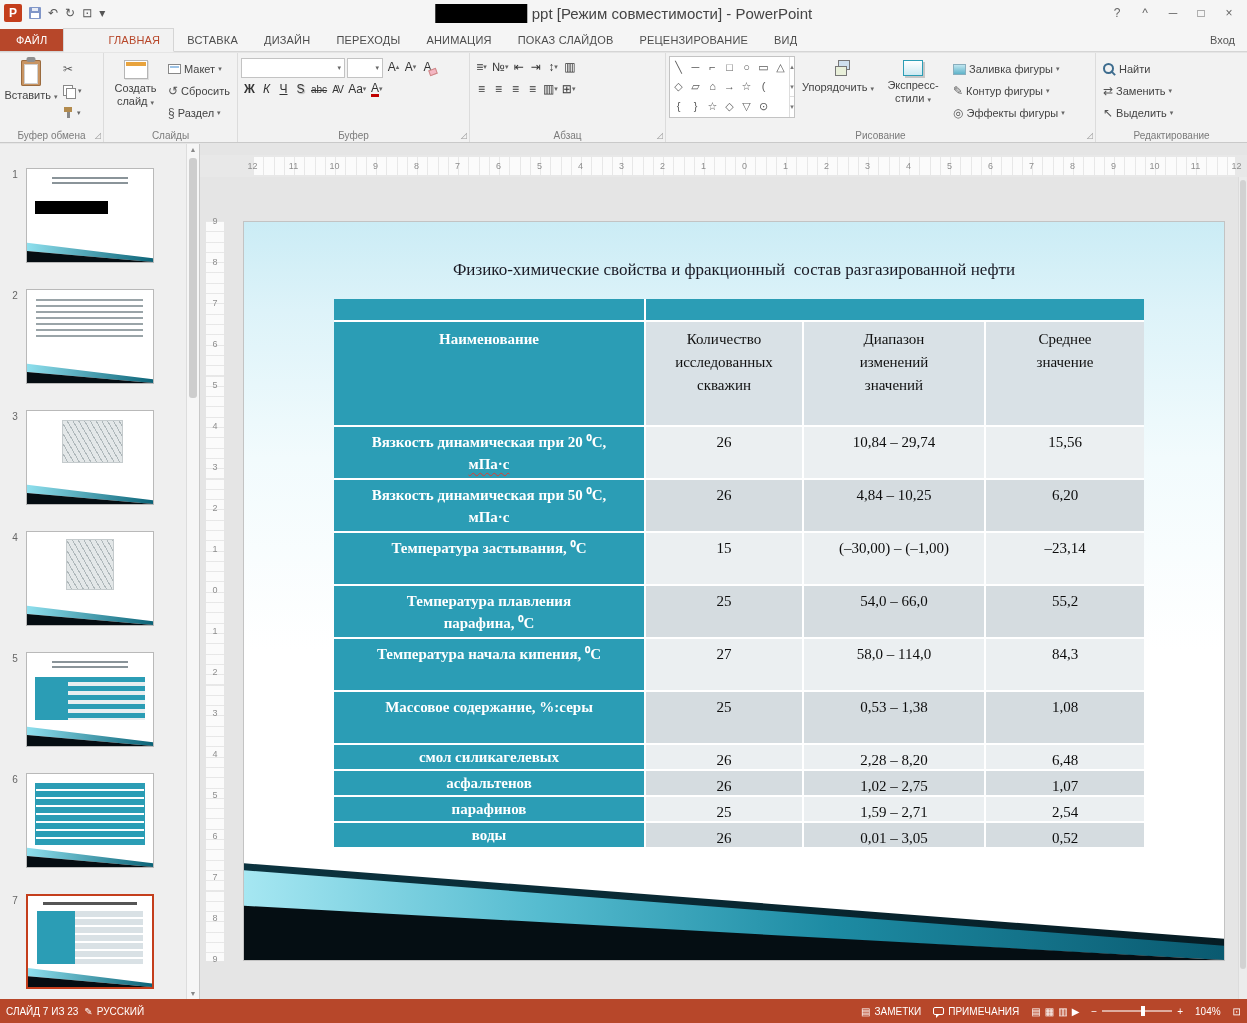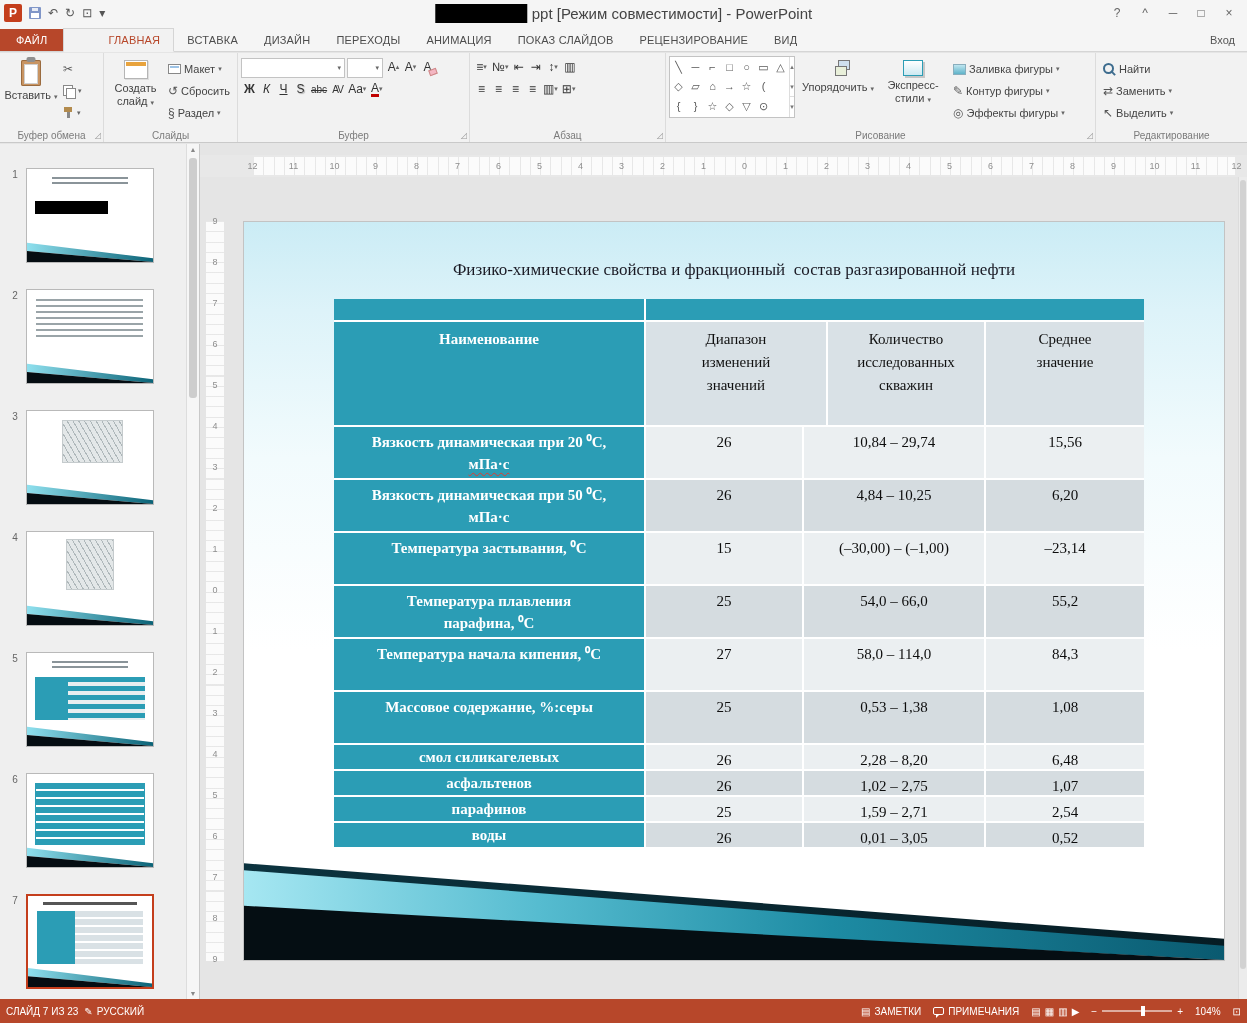--- a/index.html
+++ b/index.html
@@ -566,26 +566,26 @@
 
         <div class="slide">
           <div class="slide-title">Физико-химические свойства и фракционный  состав разгазированной нефти</div>
           <div class="ptable">
             <div class="trow band">
               <div class="cell lab"></div>
               <div class="cell rest"></div>
             </div>
             <div class="trow header">
               <div class="cell lab">Наименование</div>
+              <div class="cell dat c0">Количество
+исследованных
+скважин</div>
               <div class="cell dat c1">Диапазон
 изменений
 значений</div>
-              <div class="cell dat c0">Количество
-исследованных
-скважин</div>
               <div class="cell dat c2">Среднее
 значение</div>
             </div>
             <div>
                 <div class="trow tall light">
                   <div class="cell lab">
                     <span>Вязкость динамическая при 20 ⁰С,<br><span class="misspell">мПа·с</span></span>
                   </div>
                   <div class="cell dat c0">26</div>
                   <div class="cell dat c1">10,84 – 29,74</div>

